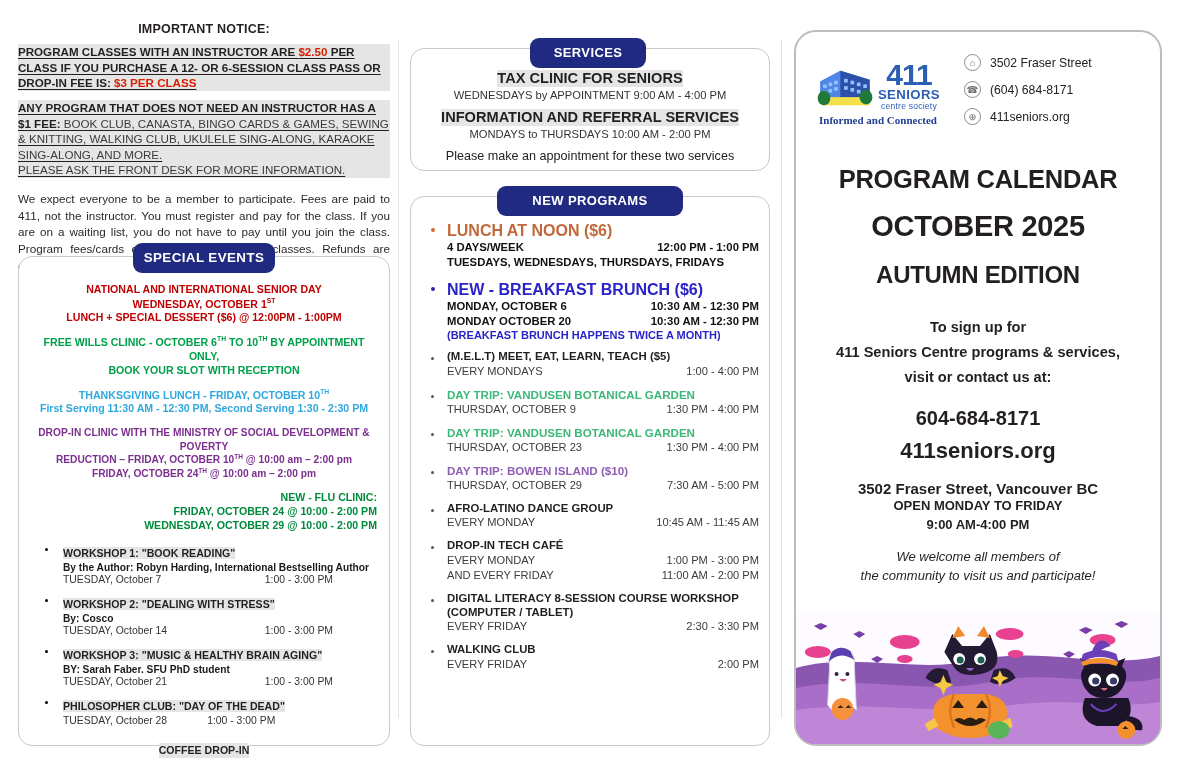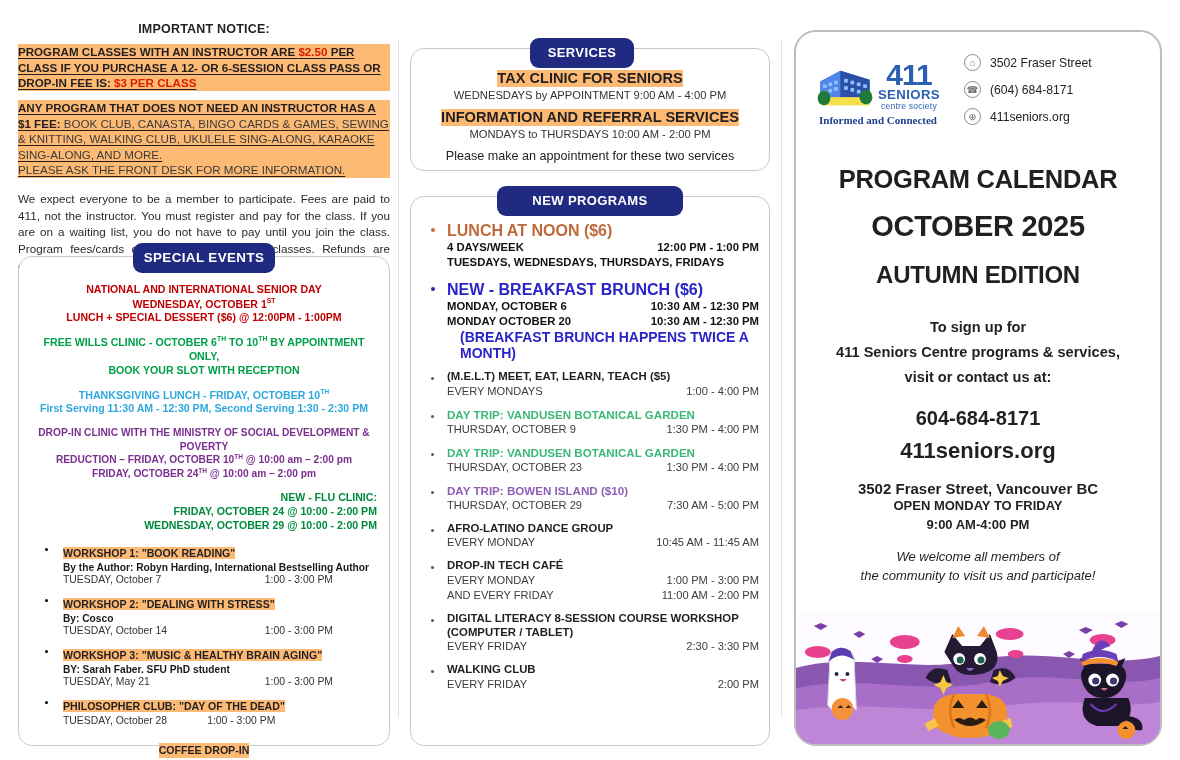--- a/index.html
+++ b/index.html
@@ -40,21 +40,21 @@
     padding: 8px 0 9px;
   }
 
   
   .col-left { position: absolute; left: 18px; top: 22px; width: 372px; }
 
   .notice-title {
     text-align: center; font-weight: bold; font-size: 12.5px;
     letter-spacing: .2px; margin-bottom: 8px;
   }
-  .hl { background: #fdba74; }
+  .hl { background: #e5e5e5; }
   .notice-block {
     font-size: 11.6px; font-weight: bold; line-height: 1.35;
     text-decoration: underline; text-underline-offset: 1.5px;
   }
   .notice-block .red { color: #d81f00; }
   .notice-block2 {
     margin-top: 9px; font-size: 11.6px; line-height: 1.35;
     text-decoration: underline; text-underline-offset: 1.5px;
   }
   .notice-block2 b { font-weight: bold; }
@@ -87,21 +87,21 @@
   .ws-row   { display: flex; font-size: 10.4px; color: #333; margin-top: 1px; }
   .ws-row .when { flex: 0 0 auto; }
   .ws-row .time { margin-left: auto; padding-right: 44px; }
   .ws-row.tight .time { margin-left: 40px; padding-right: 0; }
 
   .coffee { text-align: center; line-height: 1.4; margin-top: 12px; }
   .coffee .hd  { font-size: 10.6px; font-weight: bold; }
 
   
   #services-card { left: 410px; top: 48px; width: 360px; height: 123px; }
-  #services-pill { left: 530px; top: 38px; width: 104px; font-size: 13px; }
+  #services-pill { left: 530px; top: 38px; width: 116px; font-size: 13px; }
   .sv-body { padding: 20px 10px 0; text-align: center; }
   .sv-h { font-size: 14.6px; font-weight: bold; display: inline-block; line-height: 1.15; }
   .sv-s { font-size: 11.2px; color: #333; margin: 2px 0 7px; }
   .sv-note { font-size: 12.6px; color: #222; margin-top: 9px; }
 
   #newprog-card { left: 410px; top: 196px; width: 360px; height: 550px; }
   #newprog-pill { left: 497px; top: 186px; width: 186px; font-size: 13px; }
   .np-body { padding: 24px 10px 6px 12px; }
   .np-must {
     text-align: center; font-size: 13.2px; font-weight: bold;
@@ -116,21 +116,21 @@
   .np-item .bullet.orange { background: #d06a36; width: 4px; height: 4px; }
   .np-item .bullet.blue   { background: #2a2aa8; width: 4px; height: 4px; }
   .np-title { font-size: 11.4px; font-weight: bold; line-height: 1.2; }
   .np-title.big-orange { font-size: 16px; color: #c1693a; font-weight: bold; }
   .np-title.big-blue   { font-size: 16px; color: #2a24c8; font-weight: bold; }
   .np-title.green  { color: #3cb878; font-size: 11.6px; }
   .np-title.violet { color: #8e5fb5; font-size: 11.6px; }
   .np-row { display: flex; font-size: 11.1px; color: #3b3b3b; line-height: 1.35; }
   .np-row .time { margin-left: auto; }
   .np-row.bold { font-weight: bold; color: #111; font-size: 11.3px; }
-  .np-sub-blue { color: #2a24c8; font-weight: bold; font-size: 14px; margin-left: 13px; }
+  .np-sub-blue { color: #2a24c8; font-weight: bold; font-size: 11px; }
 
   
   #right-card { left: 794px; top: 30px; width: 368px; height: 716px;
                 border: 2px solid #bdbdbd; border-radius: 22px; overflow: hidden; }
   .rc-inner { padding: 22px 16px 0; }
   .logo-row { display: flex; align-items: center; gap: 12px; }
   .logo-wrap { width: 132px; text-align: center; }
   .logo-top { display: flex; align-items: center; justify-content: center; gap: 4px; }
   .logo-mark { width: 58px; height: 42px; }
   .logo-411 {
@@ -224,21 +224,21 @@
       <div id="se-workshops">
           <div class="ws"><span class="bullet"></span><span class="ws-title hl">WORKSHOP 1: "BOOK READING"</span><div class="ws-sub">By the Author: Robyn Harding, International Bestselling Author</div><div class="ws-row">
               <span class="when">TUESDAY, October 7</span>
               <span class="time">1:00 - 3:00 PM</span>
             </div></div>
           <div class="ws"><span class="bullet"></span><span class="ws-title hl">WORKSHOP 2: "DEALING WITH STRESS"</span><div class="ws-sub">By: Cosco</div><div class="ws-row">
               <span class="when">TUESDAY, October 14</span>
               <span class="time">1:00 - 3:00 PM</span>
             </div></div>
           <div class="ws"><span class="bullet"></span><span class="ws-title hl">WORKSHOP 3: "MUSIC &amp; HEALTHY  BRAIN AGING"</span><div class="ws-sub">BY: Sarah Faber. SFU PhD student</div><div class="ws-row">
-              <span class="when">TUESDAY, May 21</span>
+              <span class="when">TUESDAY, October 21</span>
               <span class="time">1:00 - 3:00 PM</span>
             </div></div>
           <div class="ws"><span class="bullet"></span><span class="ws-title hl">PHILOSOPHER CLUB: "DAY OF THE DEAD"</span><div class="ws-row tight">
               <span class="when">TUESDAY, October 28</span>
               <span class="time">1:00 - 3:00 PM</span>
             </div></div>
         </div>
       <div class="coffee">
         <div class="hd hl" style="display:inline-block">COFFEE DROP-IN</div>
         

